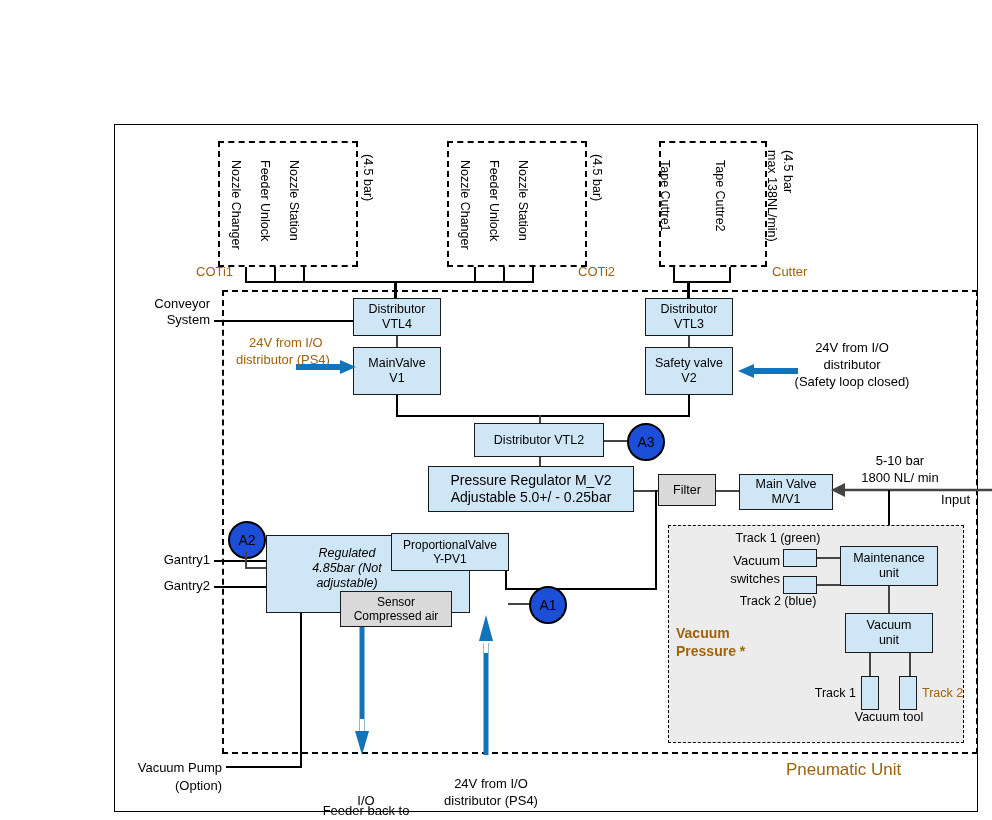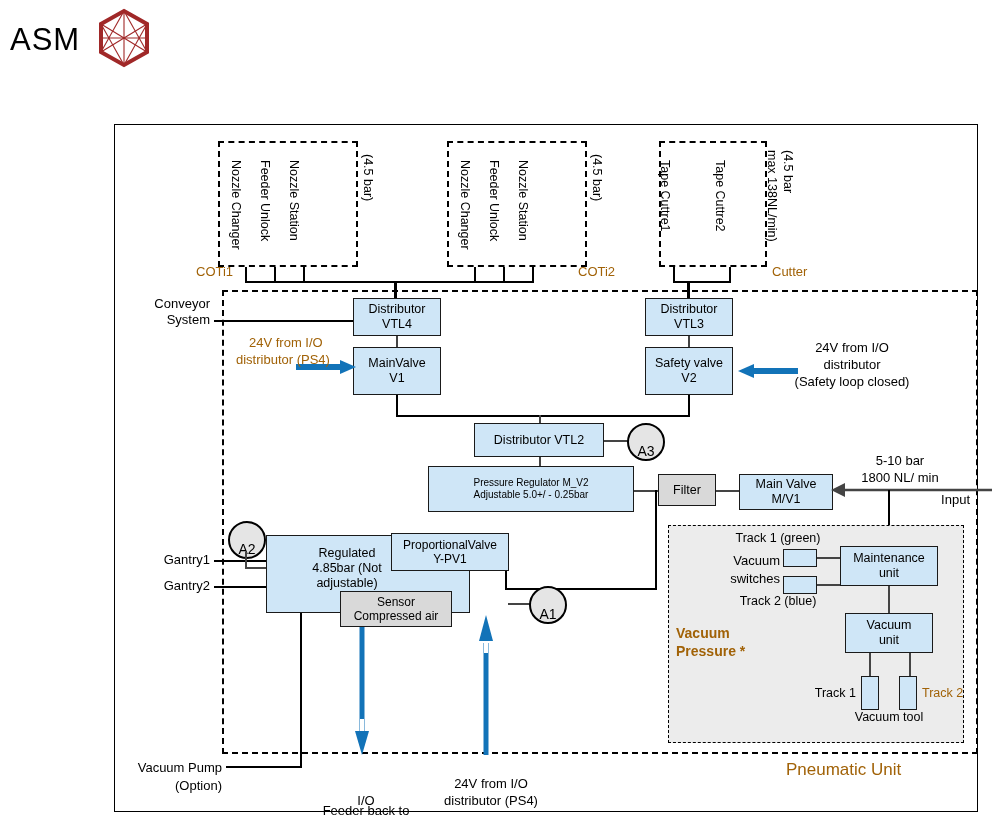--- a/index.html
+++ b/index.html
@@ -32,52 +32,33 @@
         transform-origin:0 0;transform:rotate(90deg);}
 
   
   .hline{position:absolute;background:#000;height:2px;}
   .vline{position:absolute;background:#000;width:2px;}
   .hline-thin{position:absolute;background:#444;height:1.5px;}
   .vline-thin{position:absolute;background:#444;width:1.5px;}
 
   
   .circ{position:absolute;width:34px;height:34px;border:2px solid #000;border-radius:50%;
-        background:#e5e5e5;display:flex;align-items:flex-end;justify-content:center;
+        background:#1d4ed8;display:flex;align-items:center;justify-content:center;
         font-size:14px;color:#000;}
 
   
   .barrow{position:absolute;}
 
   .grey-area{position:absolute;background:#ececec;box-sizing:border-box;}
 </style>
 </head>
 <body>
 
 <div id="stage">
 
-  <div class="logo-wrap">
-    <div class="logo-text">ASM</div>
-    <div class="logo-mark">
-      <svg width="56" height="60" viewBox="0 0 56 60">
-        <g stroke="#a02828" fill="none">
-          <polygon points="28,3 51,16 51,44 28,57 5,44 5,16" stroke-width="4" stroke-linecap="round"></polygon>
-          <line x1="28" y1="3" x2="28" y2="57" stroke-width="1.1"></line>
-          <line x1="5" y1="16" x2="51" y2="44" stroke-width="1.1"></line>
-          <line x1="51" y1="16" x2="5" y2="44" stroke-width="1.1"></line>
-          <line x1="5" y1="30" x2="51" y2="30" stroke-width="1.1"></line>
-          <line x1="28" y1="3" x2="5" y2="44" stroke-width="1.1"></line>
-          <line x1="28" y1="3" x2="51" y2="44" stroke-width="1.1"></line>
-          <line x1="28" y1="57" x2="5" y2="16" stroke-width="1.1"></line>
-          <line x1="28" y1="57" x2="51" y2="16" stroke-width="1.1"></line>
-          <line x1="28" y1="30" x2="28" y2="30" stroke-width="1.1"></line>
-        </g>
-      </svg>
-    </div>
-  </div>
 
   <div class="solidframe" style="left:114px;top:124px;width:864px;height:688px;"></div>
 
   <div class="dashbox" style="left:218px;top:141px;width:140px;height:126px;"></div>
   <div class="vlbl" style="left:243px;top:160px;">Nozzle Changer</div>
   <div class="vlbl" style="left:272px;top:160px;">Feeder Unlock</div>
   <div class="vlbl" style="left:301px;top:160px;">Nozzle Station</div>
   <div class="vlbl" style="left:375px;top:154px;">(4.5 bar)</div>
   <div class="lbl" style="left:196px;top:264px;">COTi1</div>
 
@@ -183,21 +164,21 @@
 
   <div class="bluebox" style="left:474px;top:423px;width:130px;height:34px;">
     <div>Distributor VTL2</div>
   </div>
   <div class="hline-thin" style="left:604px;top:440px;width:24px;"></div>
   <div class="circ" style="left:627px;top:423px;">
     <span>A3</span>
   </div>
 
   <div class="vline-thin" style="left:539px;top:457px;height:11px;"></div>
-  <div class="bluebox" style="left:428px;top:466px;width:206px;height:46px;font-size:10px;">
+  <div class="bluebox" style="left:428px;top:466px;width:206px;height:46px;font-size:14px;">
     <div>
       <div>Pressure Regulator  M_V2</div>
       <div>Adjustable 5.0+/ - 0.25bar</div>
     </div>
   </div>
 
   <div class="hline-thin" style="left:634px;top:490px;width:24px;"></div>
   <div class="vline" style="left:655px;top:490px;height:100px;"></div>
   <div class="hline" style="left:505px;top:588px;width:152px;"></div>
   <div class="vline" style="left:505px;top:566px;height:23px;"></div>
@@ -265,21 +246,21 @@
   <div class="lbl-r" style="left:790px;top:686px;width:66px;font-size:12.5px;">Track 1</div>
   <div class="lbl" style="left:922px;top:686px;font-size:12.5px;">Track 2</div>
   <div class="lbl-c" style="left:819px;top:710px;width:140px;font-size:12.5px;">Vacuum tool</div>
 
   <div class="circ" style="left:228px;top:521px;">
     <span>A2</span>
   </div>
   <div class="vline-thin" style="left:245px;top:552px;height:16px;"></div>
   <div class="hline-thin" style="left:245px;top:567px;width:22px;"></div>
 
-  <div class="bluebox" style="left:266px;top:535px;width:204px;height:78px;">
+  <div class="bluebox" style="left:266px;top:535px;width:204px;height:78px;font-style:italic;">
     <div style="position:absolute;left:10px;top:10px;width:140px;text-align:center;">
       <div>Regulated</div>
       <div>4.85bar  (Not</div>
       <div>adjustable)</div>
     </div>
   </div>
 
   <div class="bluebox" style="left:391px;top:533px;width:118px;height:38px;font-size:12px;">
     <div>
       <div>ProportionalValve</div>

